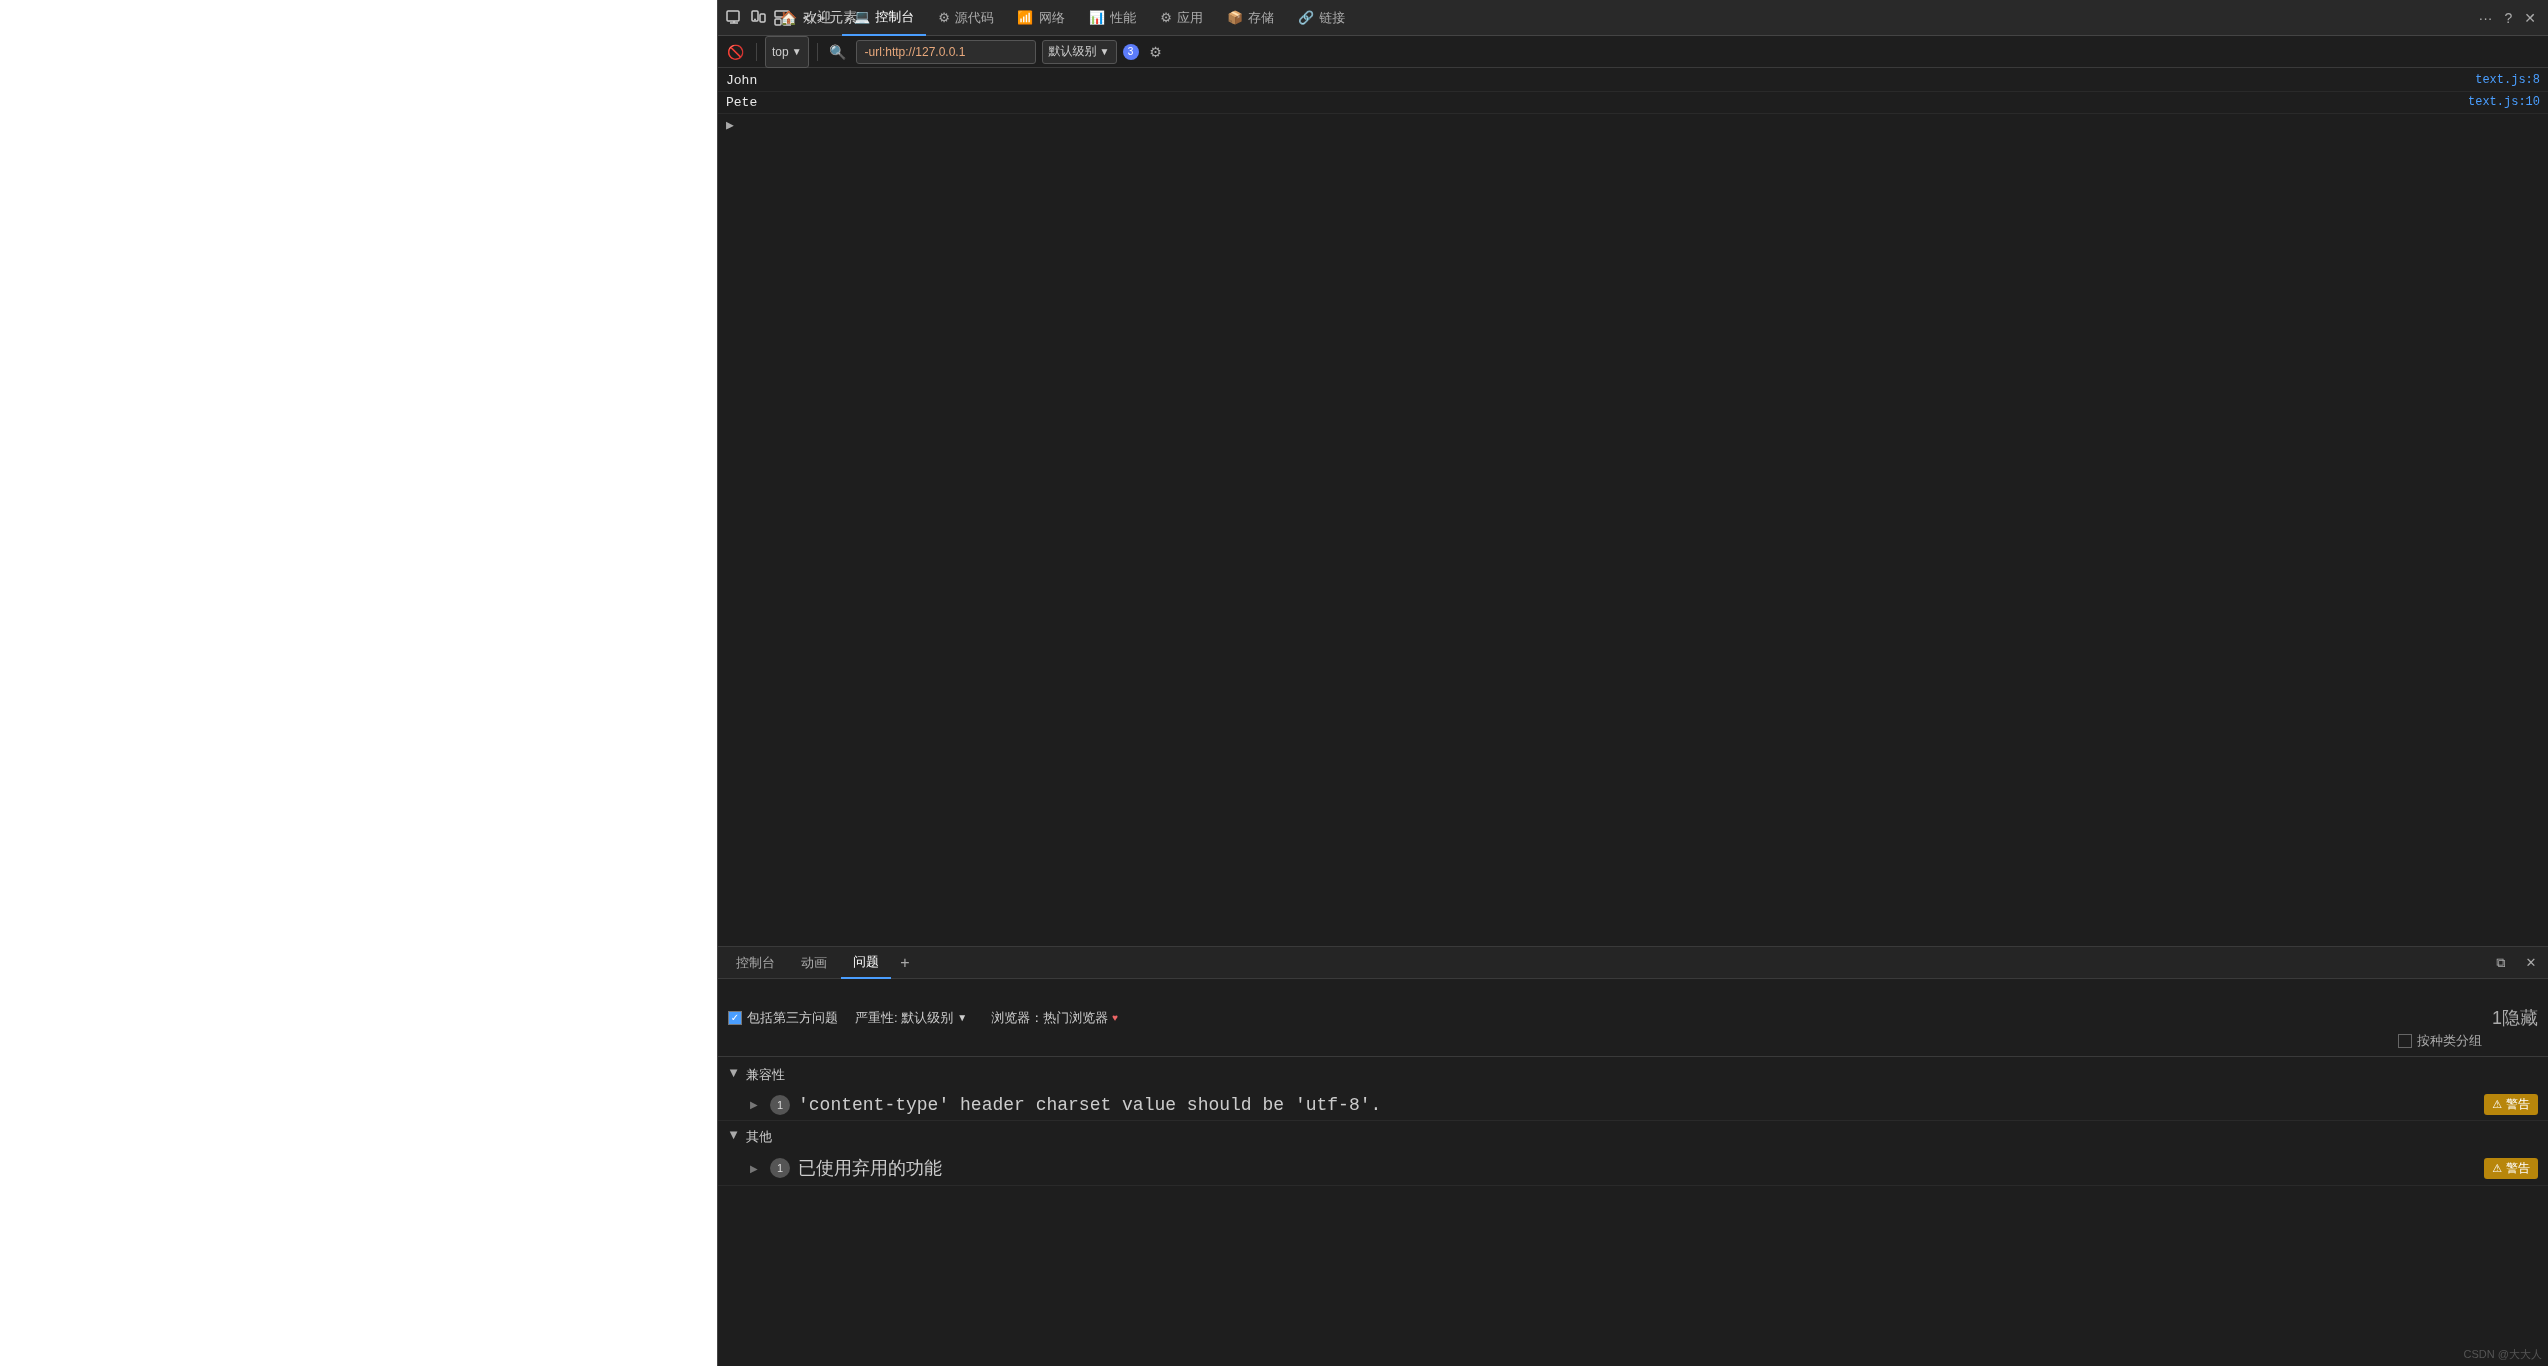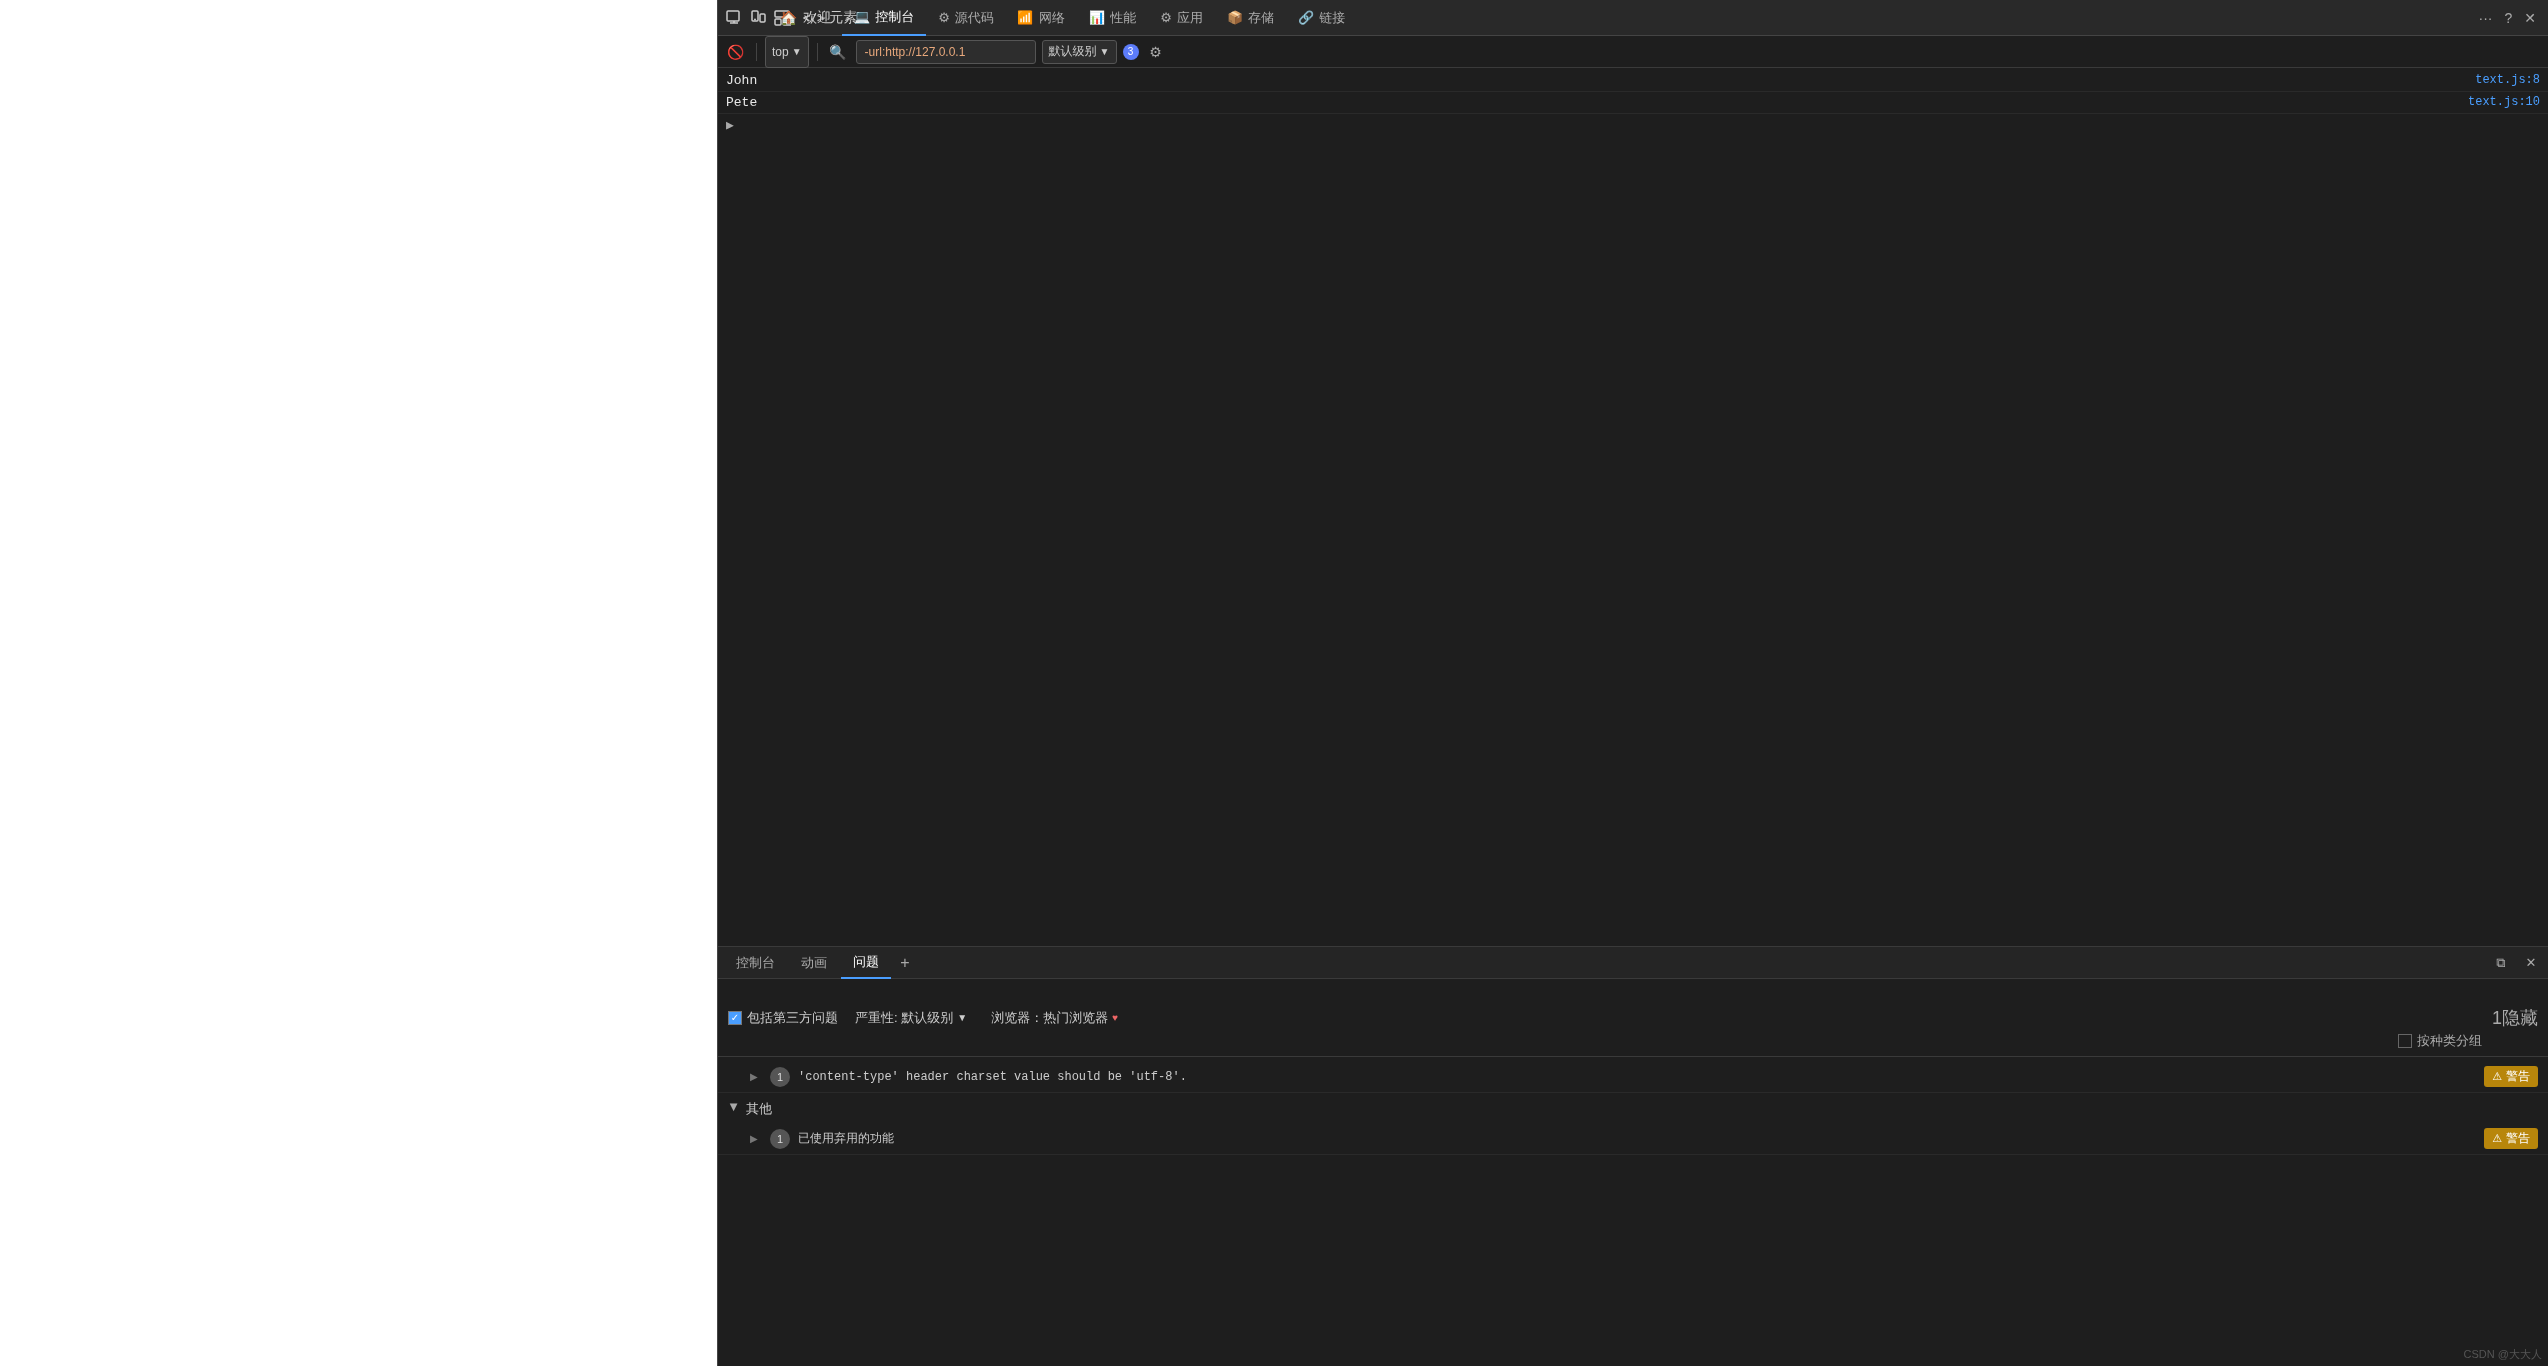--- a/index.html
+++ b/index.html
@@ -379,21 +379,21 @@
       color: #ddd;
       font-size: 11px;
       display: flex;
       align-items: center;
       justify-content: center;
       flex-shrink: 0;
     }
     .issue-text {
       flex: 1;
       font-family: 'Consolas', 'Courier New', monospace;
-      font-size: 12px;
+      font-size: 18px;
     }
     .issue-warning-badge {
       display: flex;
       align-items: center;
       gap: 4px;
       background: #b8860b;
       color: #fff;
       font-size: 12px;
       padding: 2px 8px;
       border-radius: 3px;
@@ -570,20 +570,24 @@
           <div class="group-by-checkbox"></div>
           <span>按种类分组</span>
         </div>
         <span class="hide-count">1隐藏</span>
       </div>
     </div>
 
     <div class="issues-list">
 
       <div class="issue-category">
+        <div class="issue-category-header">
+          <span class="category-arrow expanded">▶</span>
+          <span>兼容性</span>
+        </div>
         <div class="issue-item">
           <span class="issue-expand-arrow">▶</span>
           <div class="issue-count-badge">
             <span>1</span>
           </div>
           <span class="issue-text">'content-type' header charset value should be 'utf-8'.</span>
           <div class="issue-warning-badge">
             <span class="warn-triangle">⚠</span>
             <span>警告</span>
           </div>

